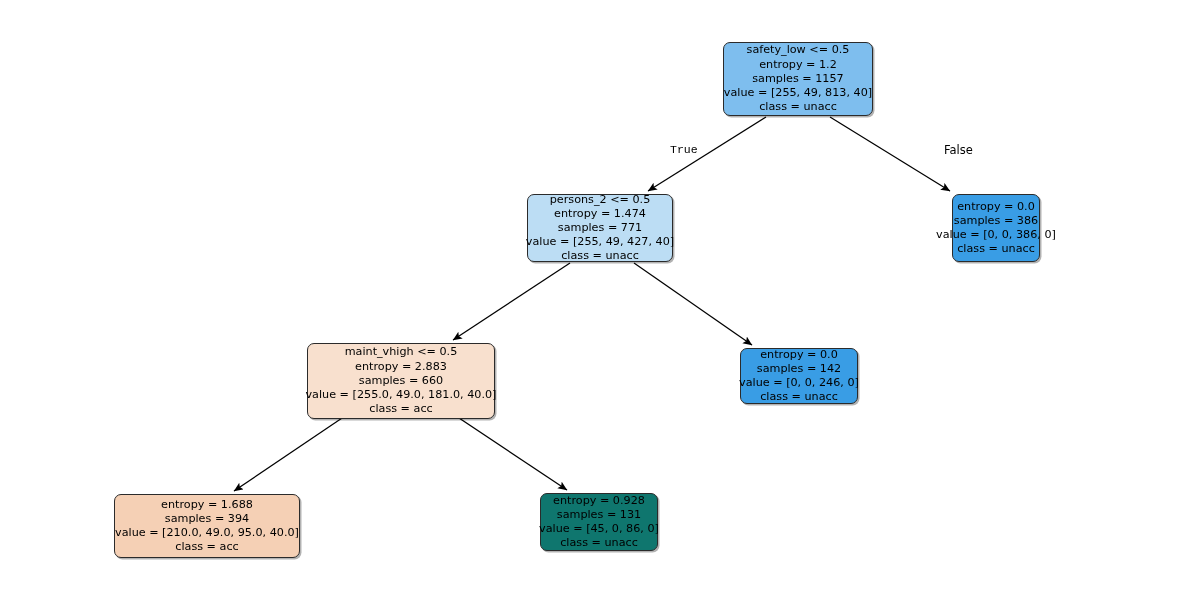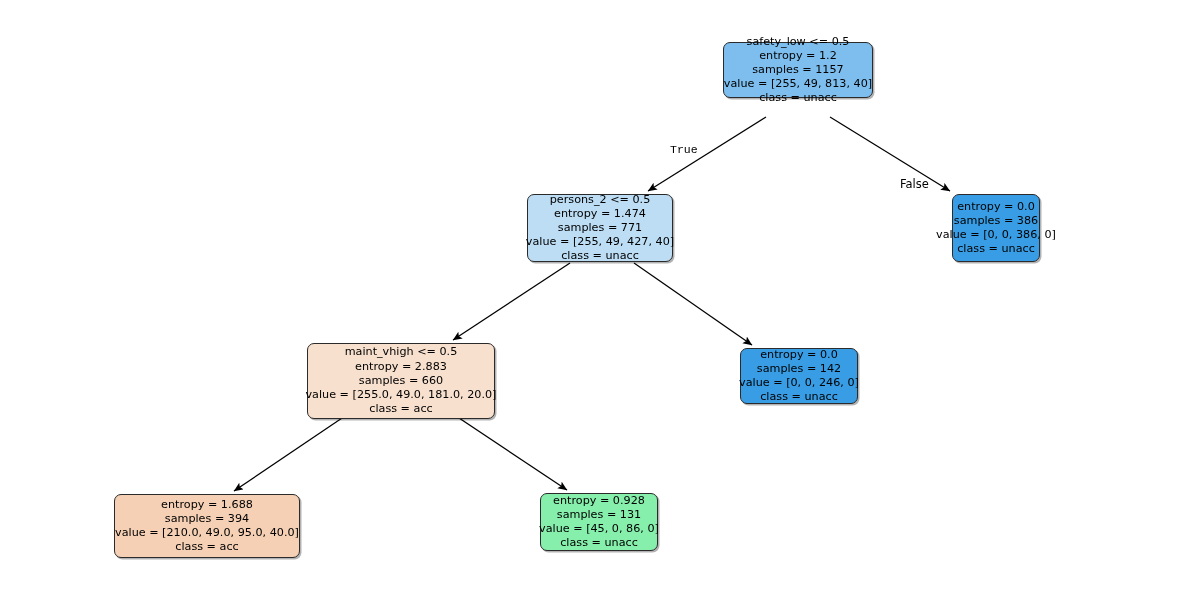--- a/index.html
+++ b/index.html
@@ -64,21 +64,21 @@
         <line x1="766" y1="117" x2="648" y2="191" marker-end="url(#arrow)"></line>
         <line x1="830" y1="117" x2="950" y2="191" marker-end="url(#arrow)"></line>
         <line x1="570" y1="263" x2="453" y2="340" marker-end="url(#arrow)"></line>
         <line x1="634" y1="263" x2="752" y2="345" marker-end="url(#arrow)"></line>
         <line x1="351" y1="412" x2="234" y2="491" marker-end="url(#arrow)"></line>
         <line x1="450" y1="412" x2="567" y2="490" marker-end="url(#arrow)"></line>
       </g>
   </svg>
 
   <div id="node-layer">
-      <div class="node" style="left: 723px; top: 42px; width: 150px; height: 56px; background: rgb(126, 190, 238); border-color: rgb(43, 43, 43);">
+      <div class="node" style="left: 723px; top: 42px; width: 150px; height: 74px; background: rgb(126, 190, 238); border-color: rgb(43, 43, 43);">
         <span class="line">safety_low &lt;= 0.5</span>
         <span class="line">entropy = 1.2</span>
         <span class="line">samples = 1157</span>
         <span class="line">value = [255, 49, 813, 40]</span>
         <span class="line">class = unacc</span>
       </div>
       <div class="node" style="left: 527px; top: 194px; width: 146px; height: 68px; background: rgb(188, 221, 244); border-color: rgb(43, 43, 43);">
         <span class="line">persons_2 &lt;= 0.5</span>
         <span class="line">entropy = 1.474</span>
         <span class="line">samples = 771</span>
@@ -88,40 +88,40 @@
       <div class="node" style="left: 952px; top: 194px; width: 88px; height: 68px; background: rgb(57, 157, 229); border-color: rgb(43, 43, 43);">
         <span class="line">entropy = 0.0</span>
         <span class="line">samples = 386</span>
         <span class="line">value = [0, 0, 386, 0]</span>
         <span class="line">class = unacc</span>
       </div>
       <div class="node" style="left: 307px; top: 343px; width: 188px; height: 76px; background: rgb(248, 224, 206); border-color: rgb(43, 43, 43);">
         <span class="line">maint_vhigh &lt;= 0.5</span>
         <span class="line">entropy = 2.883</span>
         <span class="line">samples = 660</span>
-        <span class="line">value = [255.0, 49.0, 181.0, 20.0]</span>
+        <span class="line">value = [255.0, 49.0, 181.0, 40.0]</span>
         <span class="line">class = acc</span>
       </div>
       <div class="node" style="left: 740px; top: 348px; width: 118px; height: 56px; background: rgb(57, 157, 229); border-color: rgb(43, 43, 43);">
         <span class="line">entropy = 0.0</span>
         <span class="line">samples = 142</span>
         <span class="line">value = [0, 0, 246, 0]</span>
         <span class="line">class = unacc</span>
       </div>
       <div class="node" style="left: 114px; top: 494px; width: 186px; height: 64px; background: rgb(245, 208, 181); border-color: rgb(43, 43, 43); align-items: center;">
         <span class="line">entropy = 1.688</span>
         <span class="line">samples = 394</span>
         <span class="line">value = [210.0, 49.0, 95.0, 40.0]</span>
         <span class="line">class = acc</span>
       </div>
-      <div class="node" style="left: 540px; top: 493px; width: 118px; height: 58px; background: #86efac; border-color: rgb(43, 43, 43);">
+      <div class="node" style="left: 540px; top: 493px; width: 118px; height: 58px; background: #0f766e; border-color: rgb(43, 43, 43);">
         <span class="line">entropy = 0.928</span>
         <span class="line">samples = 131</span>
         <span class="line">value = [45, 0, 86, 0]</span>
         <span class="line">class = unacc</span>
       </div>
     </div>
   <div id="label-layer">
       <div class="edge-label" style="left: 670px; top: 143px; font-family: Liberation Mono, monospace;">True</div>
-      <div class="edge-label" style="left: 900px; top: 143px; margin-top: 34px;">False</div>
+      <div class="edge-label" style="left: 944px; top: 143px;">False</div>
     </div>
 
 </div>
 
 </body></html>

